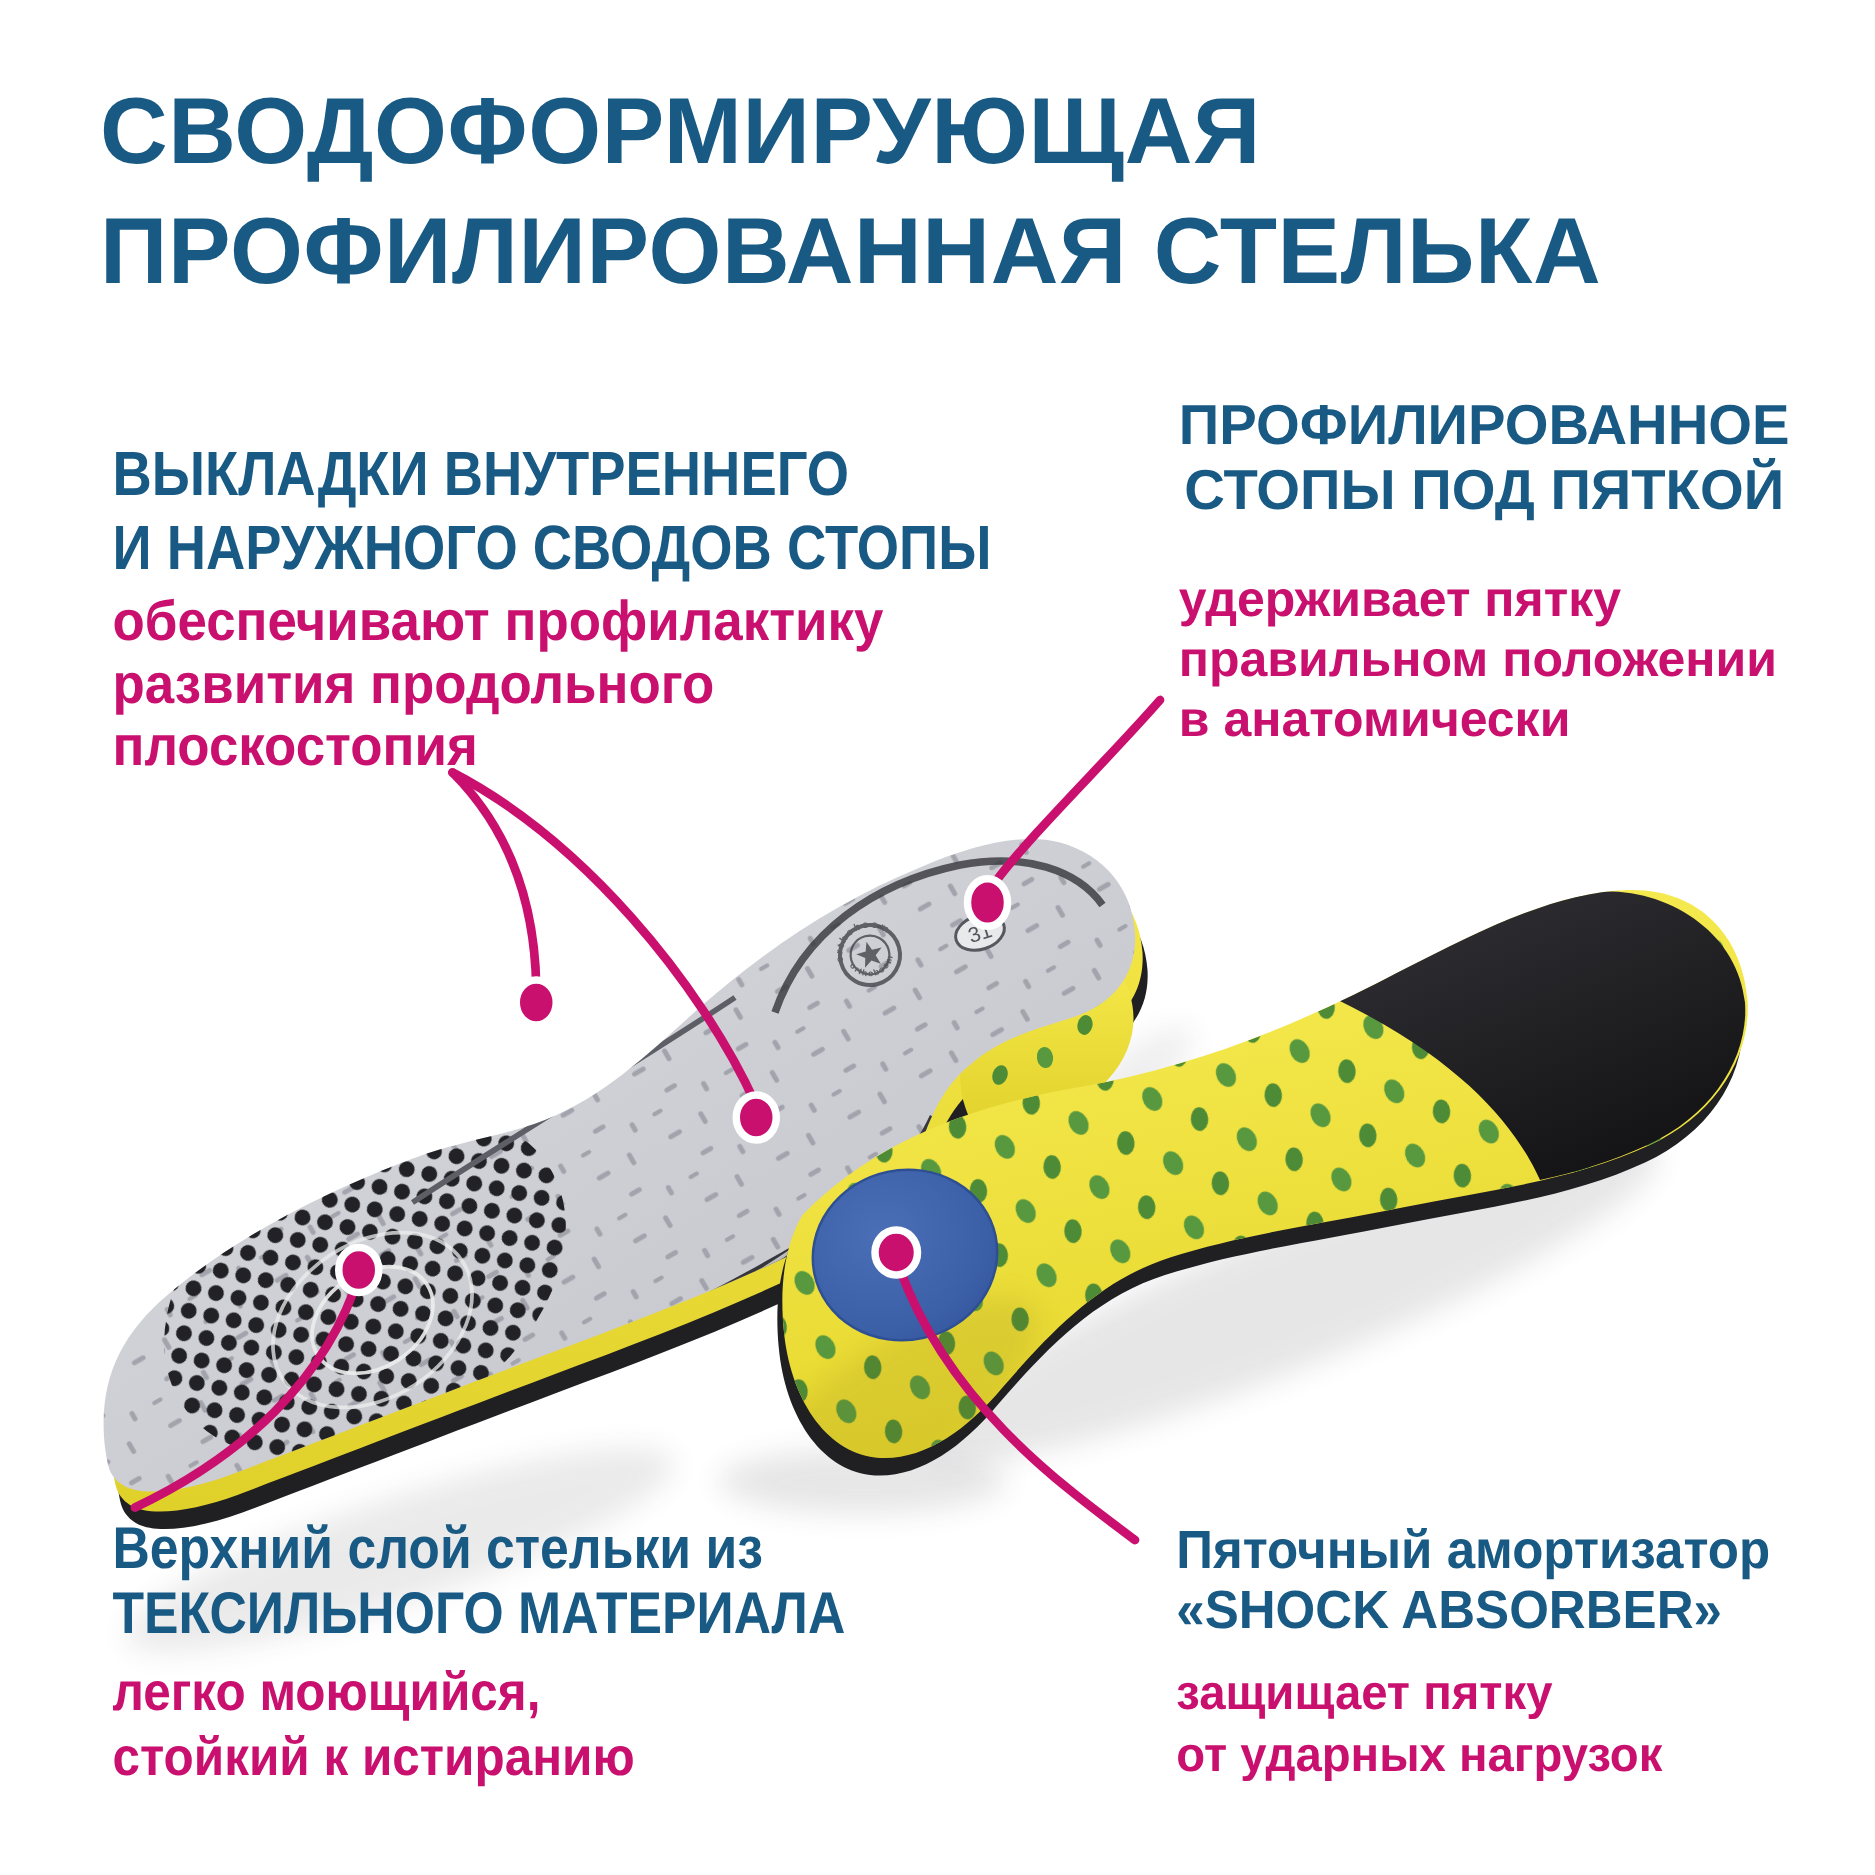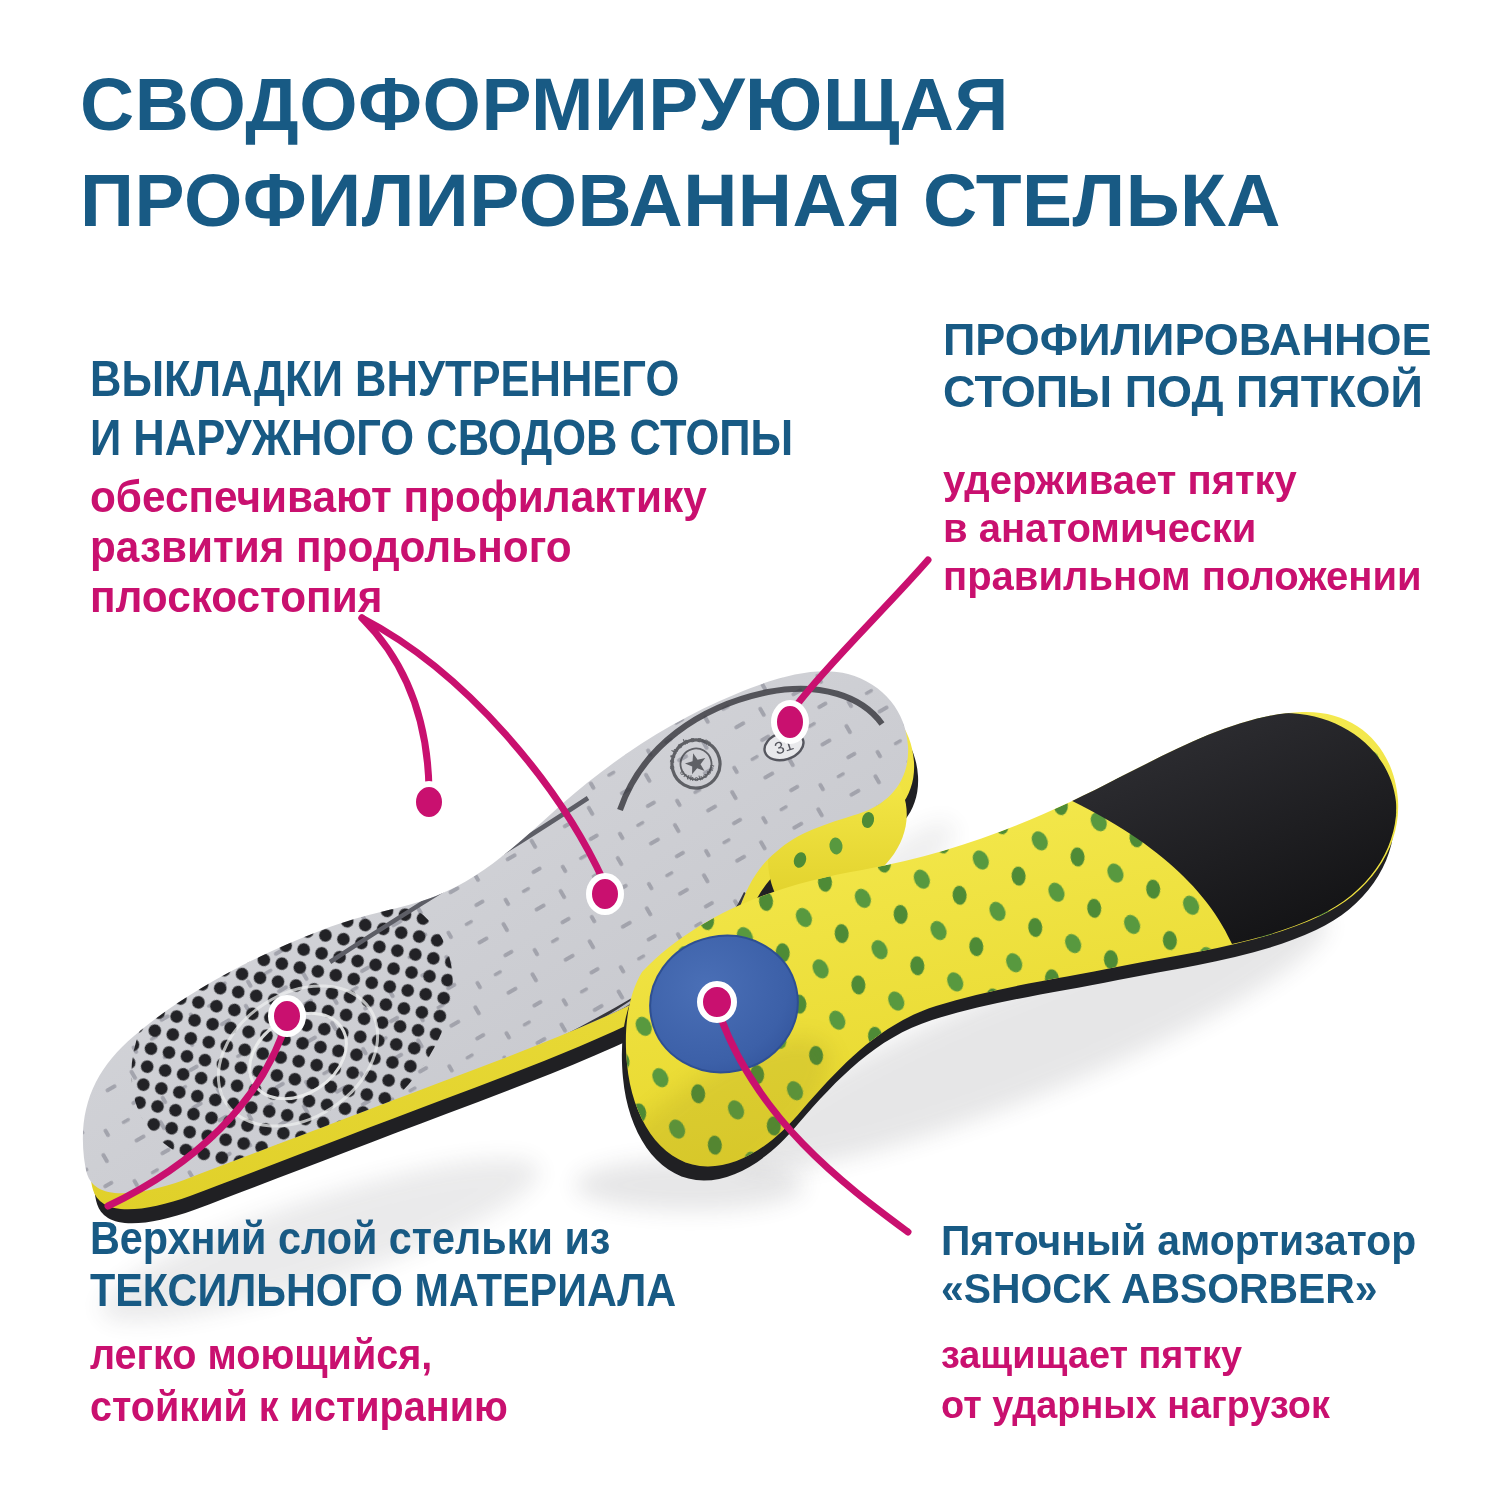--- a/index.html
+++ b/index.html
@@ -7,21 +7,21 @@
     position:relative;width:1500px;height:1500px;overflow:hidden;
     background:#ffffff;font-family:"Liberation Sans", sans-serif;
   }
   .stage svg{position:absolute;left:0;top:0;}
   .txt{position:absolute;font-weight:bold;white-space:nowrap;transform-origin:0 0;}
   .blue{color:#185a84;}
   .magenta{color:#c9106f;}
   .title{left:80px;top:56px;font-size:75px;line-height:96px;letter-spacing:.5px;}
   .feat-arch-h{left:90px;top:350px;font-size:50px;line-height:59px;transform:scaleX(.87);}
   .feat-arch-d{left:90px;top:472px;font-size:45px;line-height:50px;transform:scaleX(.94);}
-  .feat-heel-h{left:943px;top:314px;font-size:45px;line-height:52px;}
+  .feat-heel-h{left:943px;top:314px;font-size:45px;line-height:52px;text-align:center;}
   .feat-heel-d{left:943px;top:456px;font-size:40px;line-height:48px;}
   .feat-top-h{left:90px;top:1212px;font-size:47px;line-height:52px;transform:scaleX(.88);}
   .feat-top-d{left:90px;top:1328px;font-size:43px;line-height:52px;transform:scaleX(.92);}
   .feat-abs-h{left:941px;top:1216px;font-size:43px;line-height:48px;transform:scaleX(.95);}
   .feat-abs-d{left:941px;top:1330px;font-size:39px;line-height:50px;transform:scaleX(.97);}
   .txt span{display:block;}
 </style>
 </head>
 <body>
 
@@ -176,22 +176,22 @@
     <span>развития продольного</span>
     <span>плоскостопия</span>
   </div>
 
   <div class="txt blue feat-heel-h">
     <span>ПРОФИЛИРОВАННОЕ</span>
     <span>СТОПЫ ПОД ПЯТКОЙ</span>
   </div>
   <div class="txt magenta feat-heel-d">
     <span>удерживает пятку</span>
+    <span>правильном положении</span>
     <span>в анатомически</span>
-    <span>правильном положении</span>
   </div>
 
   <div class="txt blue feat-top-h">
     <span>Верхний слой стельки из</span>
     <span>ТЕКСИЛЬНОГО МАТЕРИАЛА</span>
   </div>
   <div class="txt magenta feat-top-d">
     <span>легко моющийся,</span>
     <span>стойкий к истиранию</span>
   </div>

